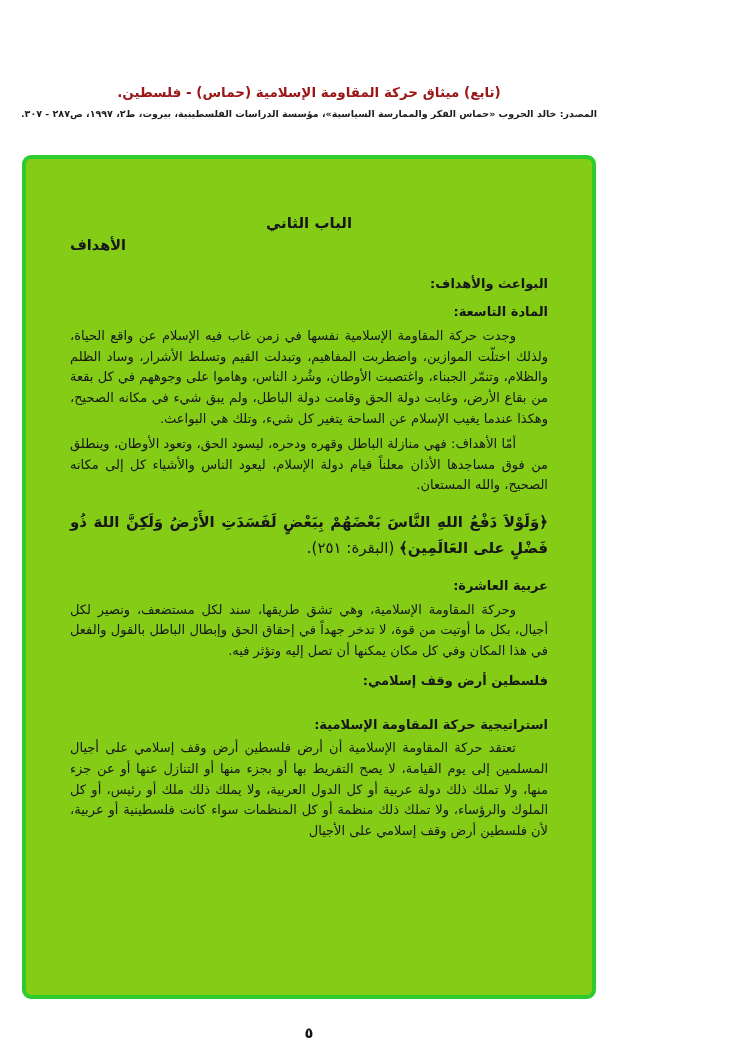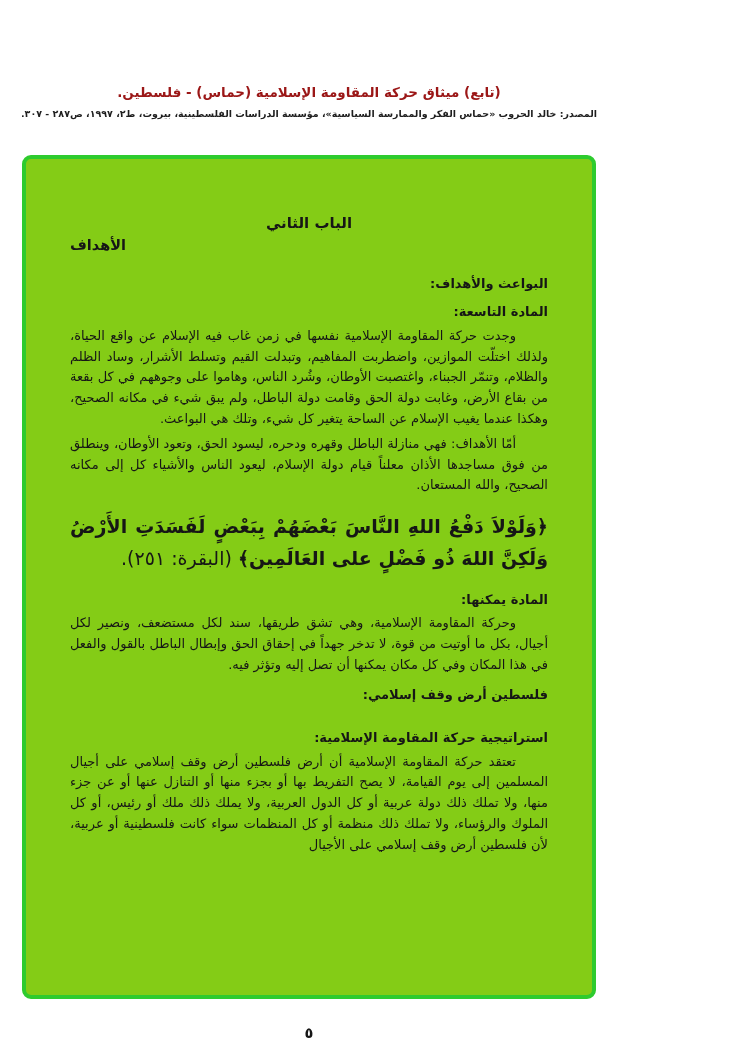--- a/index.html
+++ b/index.html
@@ -66,21 +66,21 @@
   }
   .body-para {
     font-size: 13px;
     line-height: 1.6;
     text-align: justify;
     text-indent: 32px;
     margin-top: 4px;
     margin-bottom: 4px;
   }
   .verse-para {
-    font-size: 19px;
+    font-size: 15px;
     line-height: 1.7;
     text-align: justify;
     margin: 14px 0 8px 0;
   }
   .verse-text { font-weight: bold; }
   .verse-ref { font-weight: normal; }
   .mt-lg  { margin-top: 18px; }
   .mt-md  { margin-top: 15px; }
   .mt-xl  { margin-top: 28px; }
   .mt-xl2 { margin-top: 24px; }
@@ -115,21 +115,21 @@
 
     <p class="body-para">وجدت حركة المقاومة الإسلامية نفسها في زمن غاب فيه الإسلام عن واقع الحياة، ولذلك اختلّت الموازين، واضطربت المفاهيم، وتبدلت القيم وتسلط الأشرار، وساد الظلم والظلام، وتنمّر الجبناء، واغتصبت الأوطان، وشُرد الناس، وهاموا على وجوههم في كل بقعة من بقاع الأرض، وغابت دولة الحق وقامت دولة الباطل، ولم يبق شيء في مكانه الصحيح، وهكذا عندما يغيب الإسلام عن الساحة يتغير كل شيء، وتلك هي البواعث.</p>
 
     <p class="body-para">أمّا الأهداف: فهي منازلة الباطل وقهره ودحره، ليسود الحق، وتعود الأوطان، وينطلق من فوق مساجدها الأذان معلناً قيام دولة الإسلام، ليعود الناس والأشياء كل إلى مكانه الصحيح، والله المستعان.</p>
 
     <p class="verse-para">
       <span class="verse-text">﴿وَلَوْلاَ دَفْعُ اللهِ النَّاسَ بَعْضَهُمْ بِبَعْضٍ لَفَسَدَتِ الأَرْضُ وَلَكِنَّ اللهَ ذُو فَضْلٍ على العَالَمِين﴾</span>
       <span class="verse-ref">(البقرة: ٢٥١).</span>
     </p>
 
-    <p class="section-heading mt-md">المادة يمكنها:</p>
+    <p class="section-heading mt-md">عربية العاشرة:</p>
 
     <p class="body-para">وحركة المقاومة الإسلامية، وهي تشق طريقها، سند لكل مستضعف، ونصير لكل أجيال، بكل ما أوتيت من قوة، لا تدخر جهداً في إحقاق الحق وإبطال الباطل بالقول والفعل في هذا المكان وفي كل مكان يمكنها أن تصل إليه وتؤثر فيه.</p>
 
 
     <p class="section-heading">فلسطين أرض وقف إسلامي:</p>
 
     <p class="section-heading mt-xl2">استراتيجية حركة المقاومة الإسلامية:</p>
 
 
     <p class="body-para">تعتقد حركة المقاومة الإسلامية أن أرض فلسطين أرض وقف إسلامي على أجيال المسلمين إلى يوم القيامة، لا يصح التفريط بها أو بجزء منها أو التنازل عنها أو عن جزء منها، ولا تملك ذلك دولة عربية أو كل الدول العربية، ولا يملك ذلك ملك أو رئيس، أو كل الملوك والرؤساء، ولا تملك ذلك منظمة أو كل المنظمات سواء كانت فلسطينية أو عربية، لأن فلسطين أرض وقف إسلامي على الأجيال</p>

